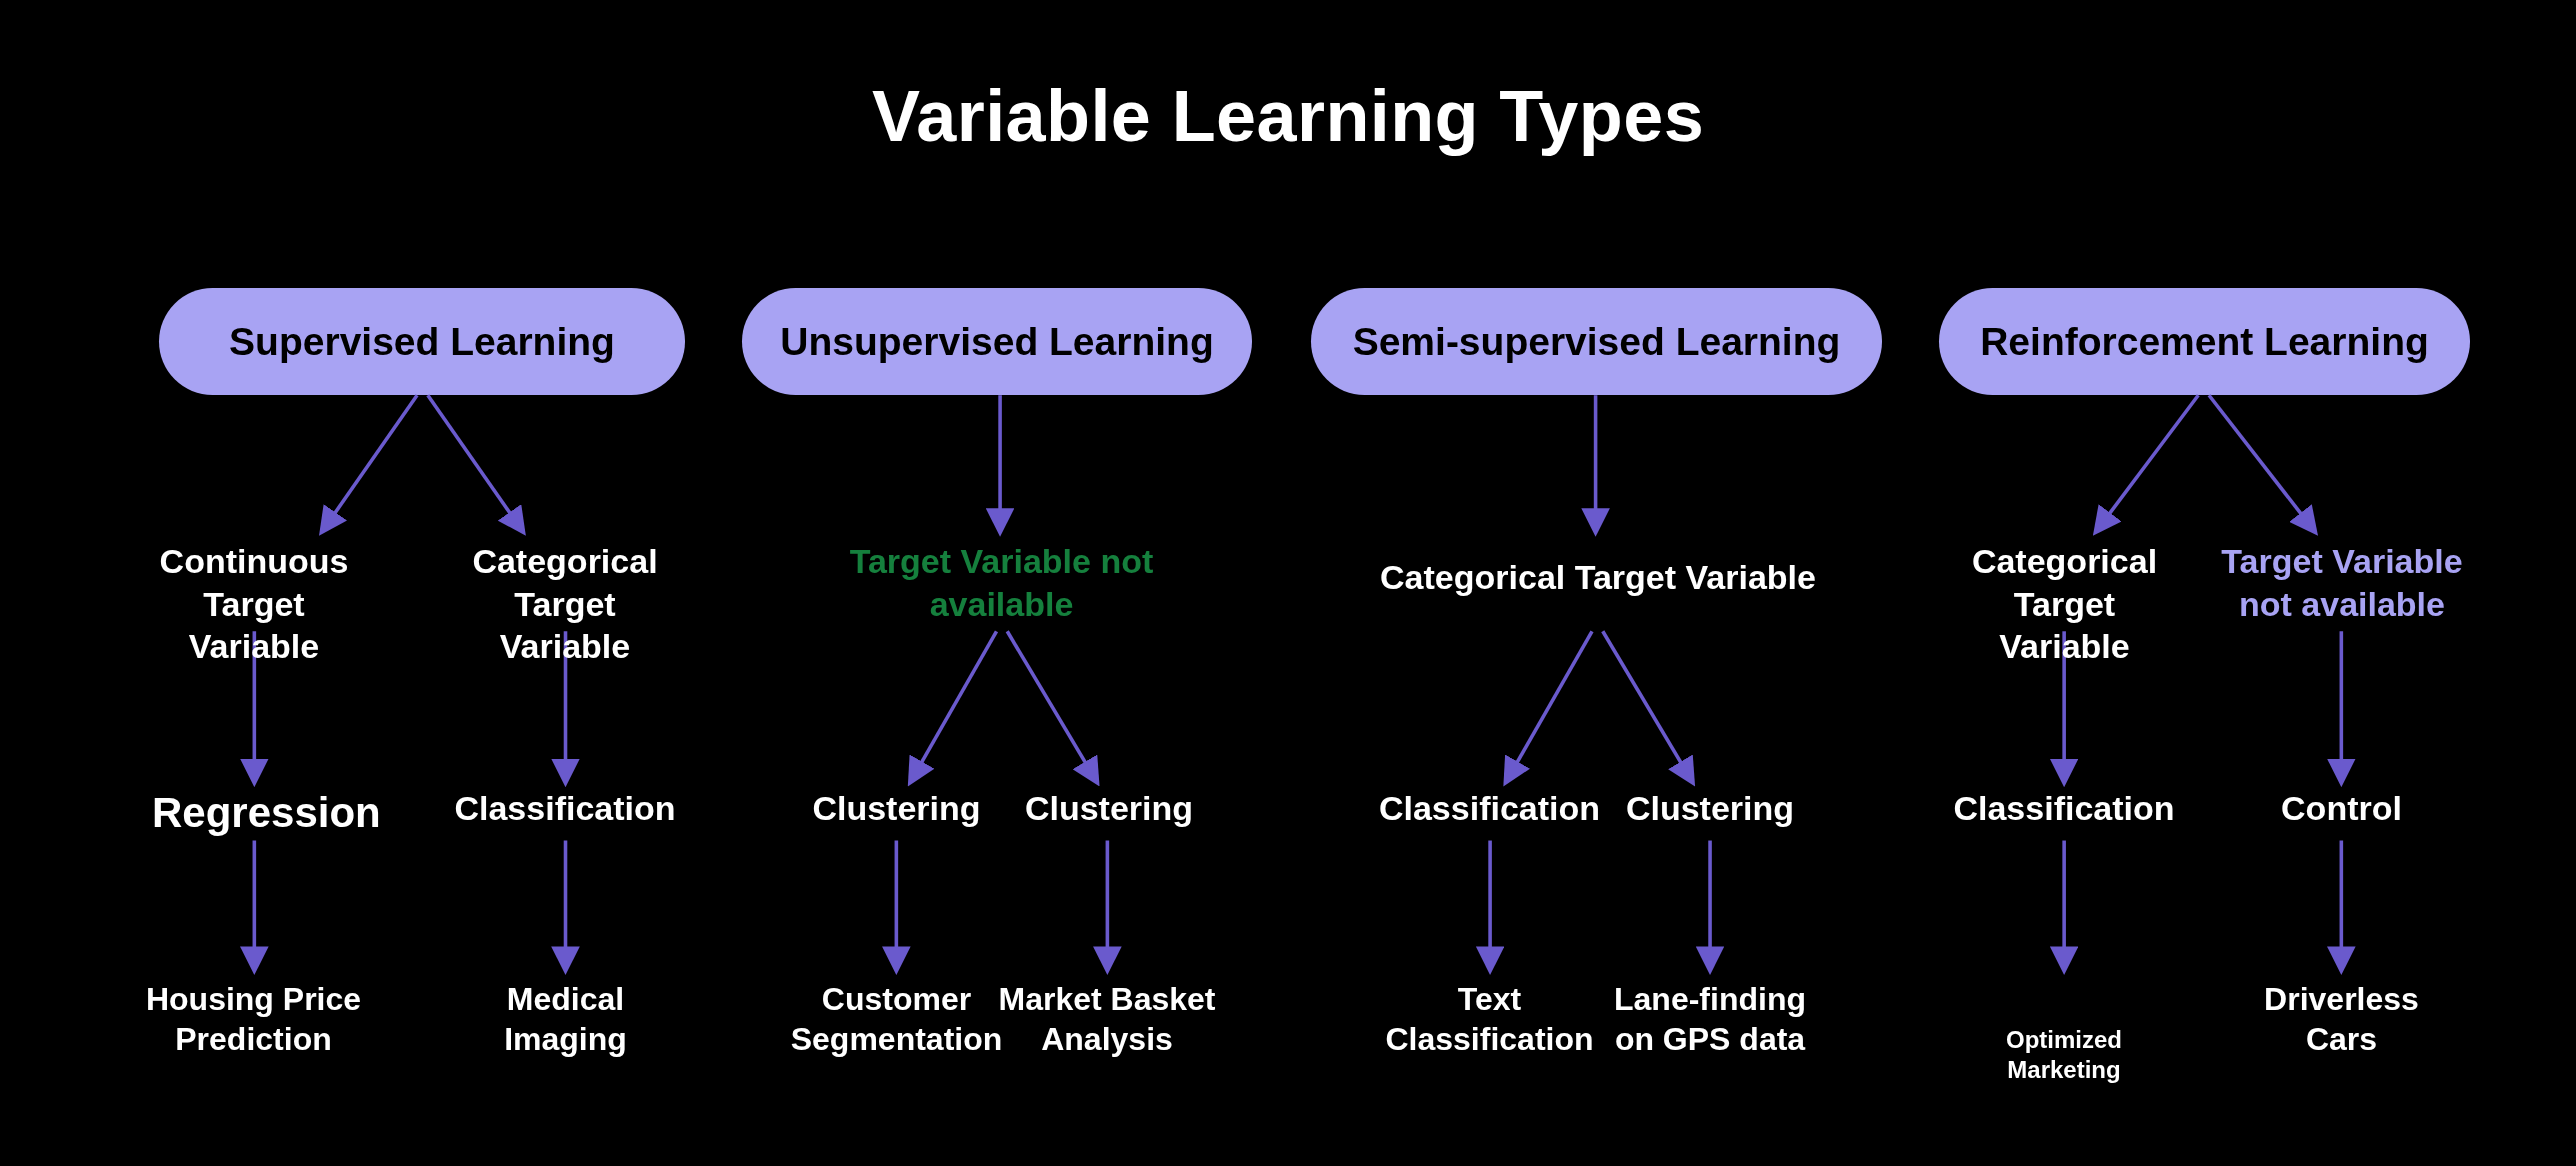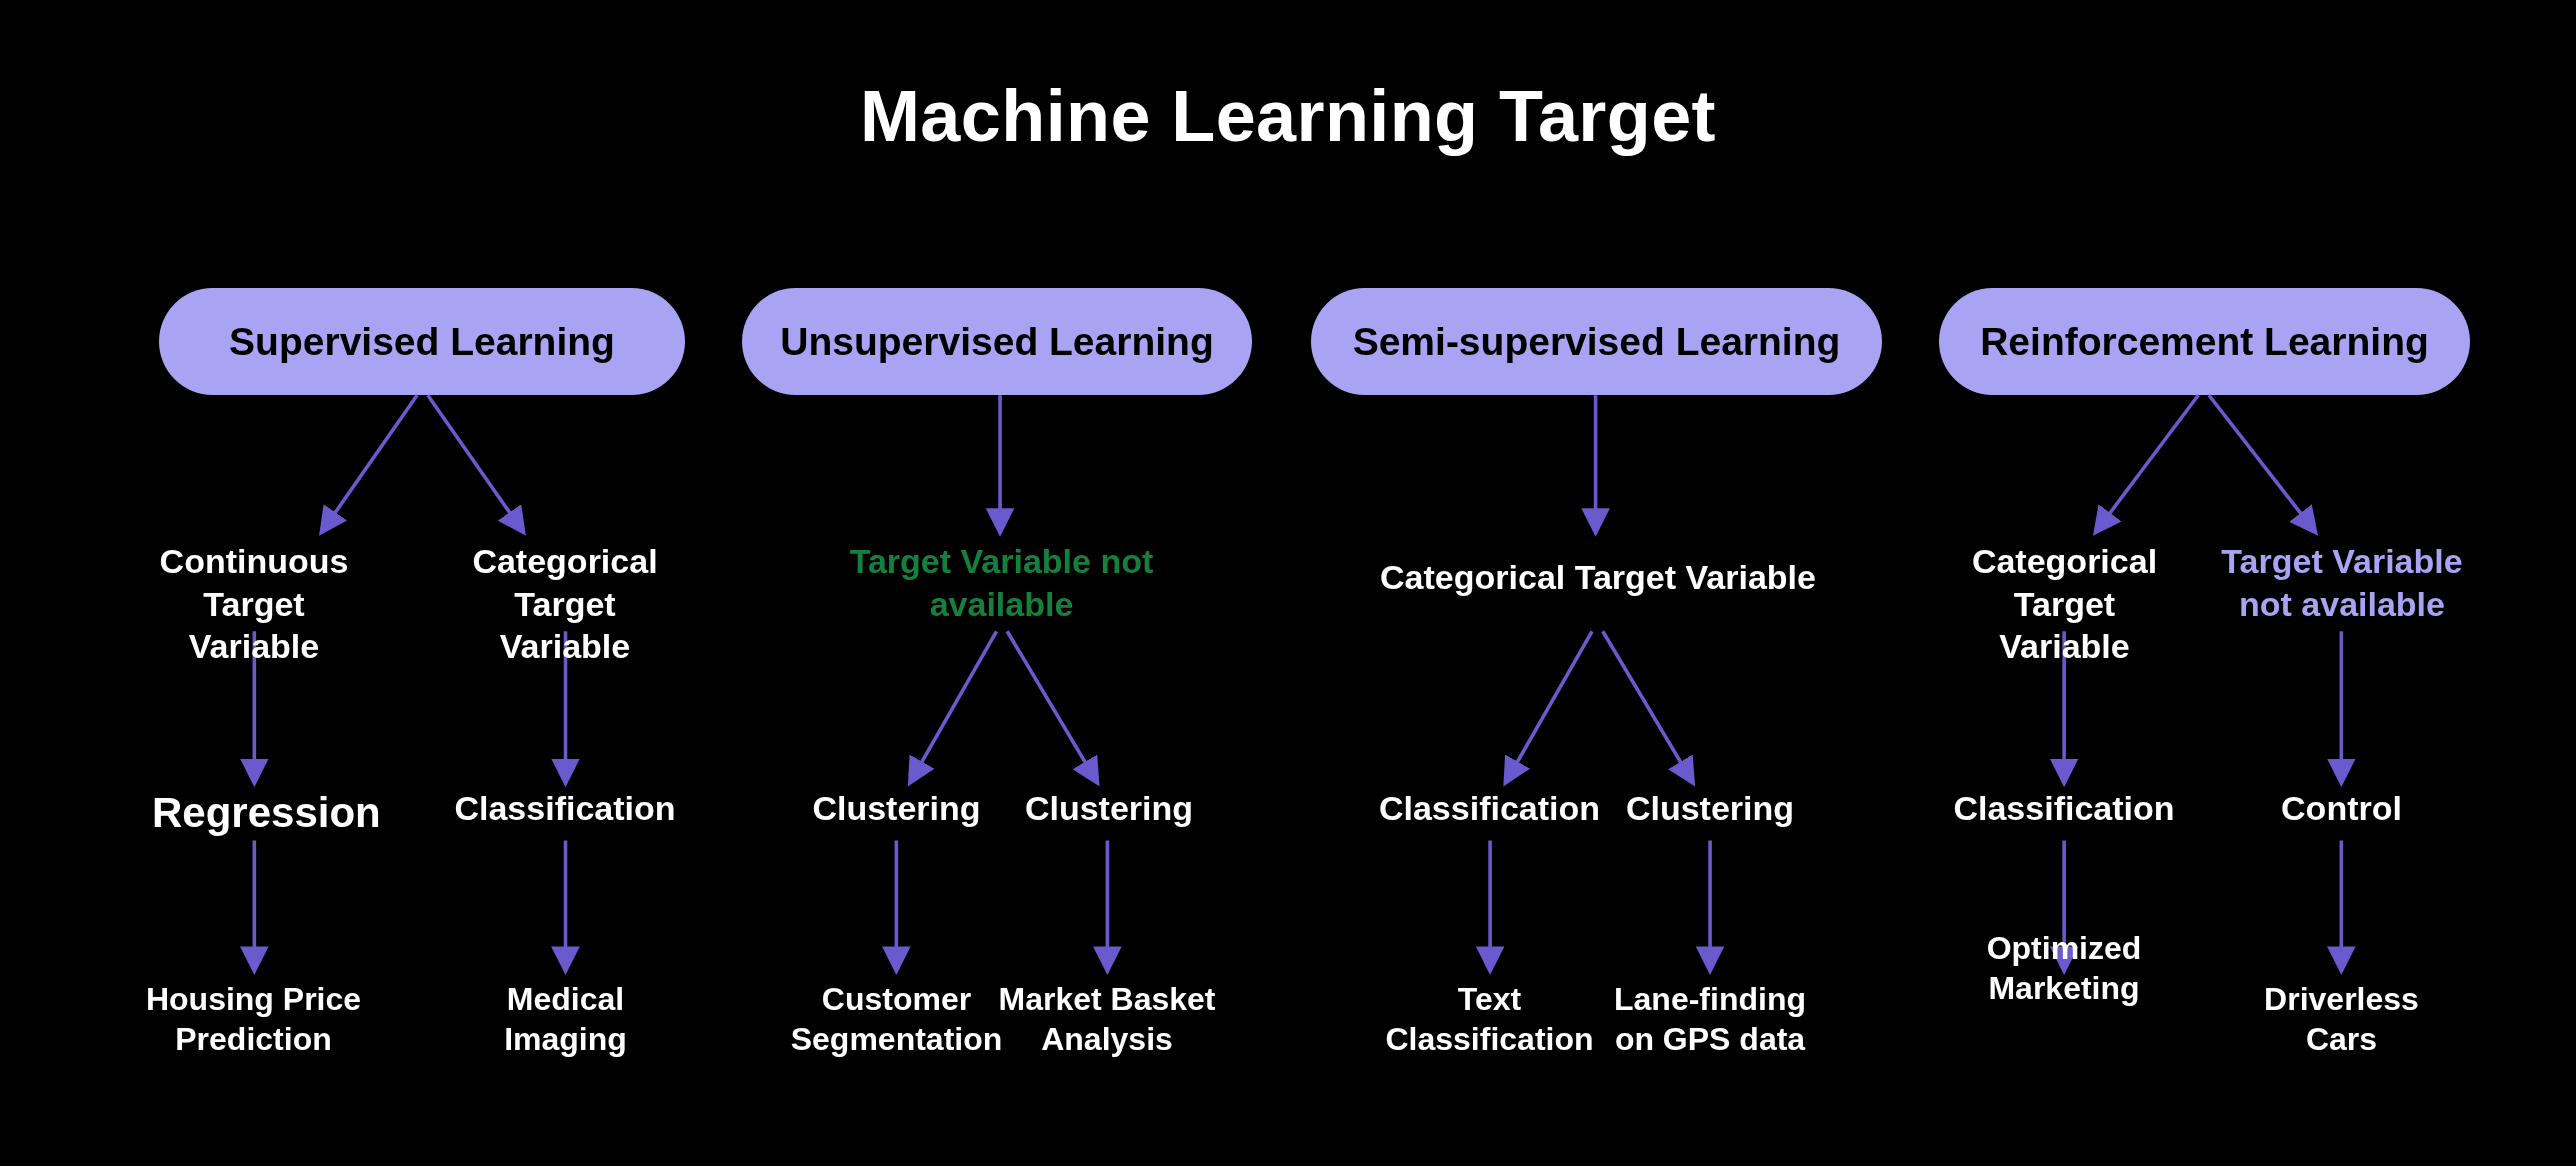--- a/index.html
+++ b/index.html
@@ -28,21 +28,21 @@
     font-weight: 700; line-height: 1.25;
   }
   .node.white { color: #fff; }
   .node.accent {  }
   svg.arrows { position: absolute; left: 0; top: 0; width: 2576px; height: 1166px; pointer-events: none; }
 </style>
 </head>
 <body>
 <div class="canvas">
 
-<div class="title">Machine Learning Target</div>
+<div class="title">Variable Learning Types</div>
 
 <div class="pill" style="left: 159px; width: 526px; background: rgb(168, 163, 243);">Supervised Learning</div>
 <div class="pill" style="left: 742px; width: 510px; background: rgb(168, 163, 243);">Unsupervised Learning</div>
 <div class="pill" style="left: 1311px; width: 571px; background: rgb(168, 163, 243);">Semi-supervised Learning</div>
 <div class="pill" style="left: 1939px; width: 531px; background: rgb(168, 163, 243);">Reinforcement Learning</div>
 
 <svg class="arrows" viewBox="0 0 2880 1304">
   <defs>
     <marker id="ah" viewBox="0 0 10 10" refX="8" refY="5" markerWidth="8" markerHeight="8" orient="auto-start-reverse">
       <path d="M 0 0 L 10 5 L 0 10 z" fill="#6A5ACD"></path>
@@ -98,17 +98,17 @@
 <div class="node white" style="left:1610px; top:787px; width:200px; font-size:34px;">Clustering</div>
 <div class="node white" style="left:1953px; top:787px; width:222px; font-size:34px;">Classification</div>
 <div class="node white" style="left:2261px; top:787px; width:161px; font-size:34px;">Control</div>
 
 <div class="node white" style="left:132px; top:979px; width:243px; font-size:32px;">Housing Price<br>Prediction</div>
 <div class="node white" style="left:483px; top:979px; width:165px; font-size:32px;">Medical<br>Imaging</div>
 <div class="node white" style="left:780px; top:979px; width:233px; font-size:32px;">Customer<br>Segmentation</div>
 <div class="node white" style="left:989px; top:979px; width:236px; font-size:32px;">Market Basket<br>Analysis</div>
 <div class="node white" style="left:1377px; top:979px; width:225px; font-size:32px;">Text<br>Classification</div>
 <div class="node white" style="left:1601px; top:979px; width:218px; font-size:32px;">Lane-finding<br>on GPS data</div>
-<div class="node white" style="left:1971px; top:928px; width:186px; font-size:32px;">Optimized<br>Marketing</div>
+<div class="node white" style="left:1971px; top:1025px; width:186px; font-size:24px;">Optimized<br>Marketing</div>
 <div class="node white" style="left:2254px; top:979px; width:175px; font-size:32px;">Driverless<br>Cars</div>
 
 </div>
 
 
 </body></html>

